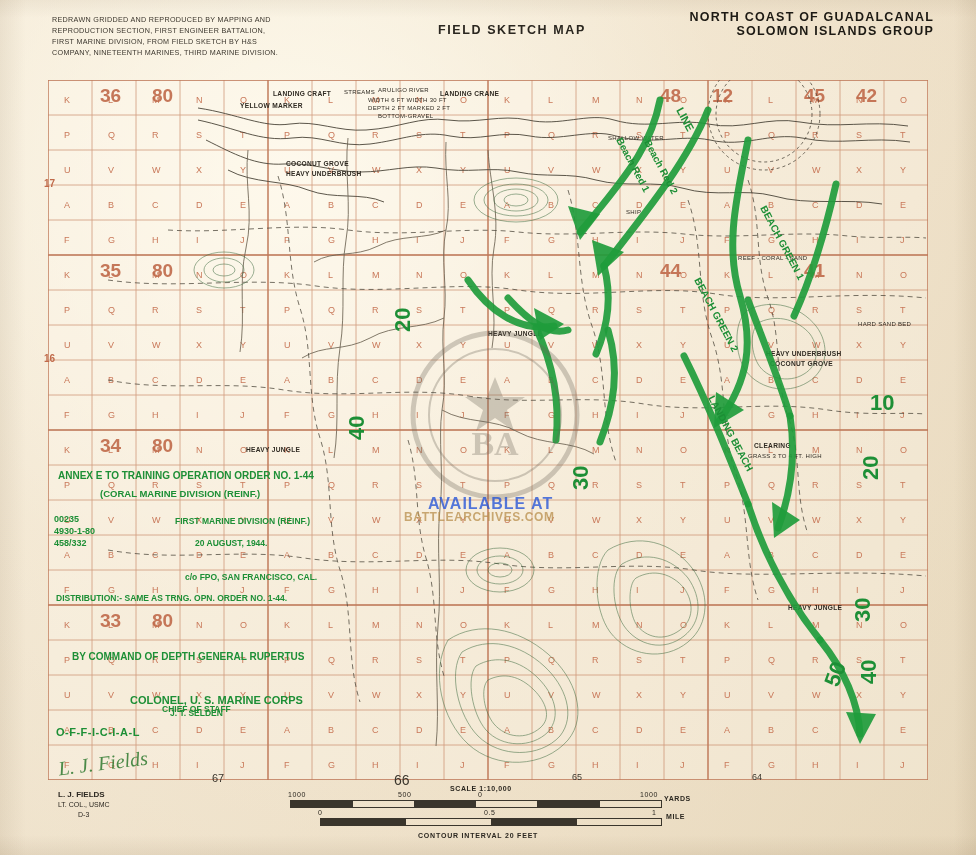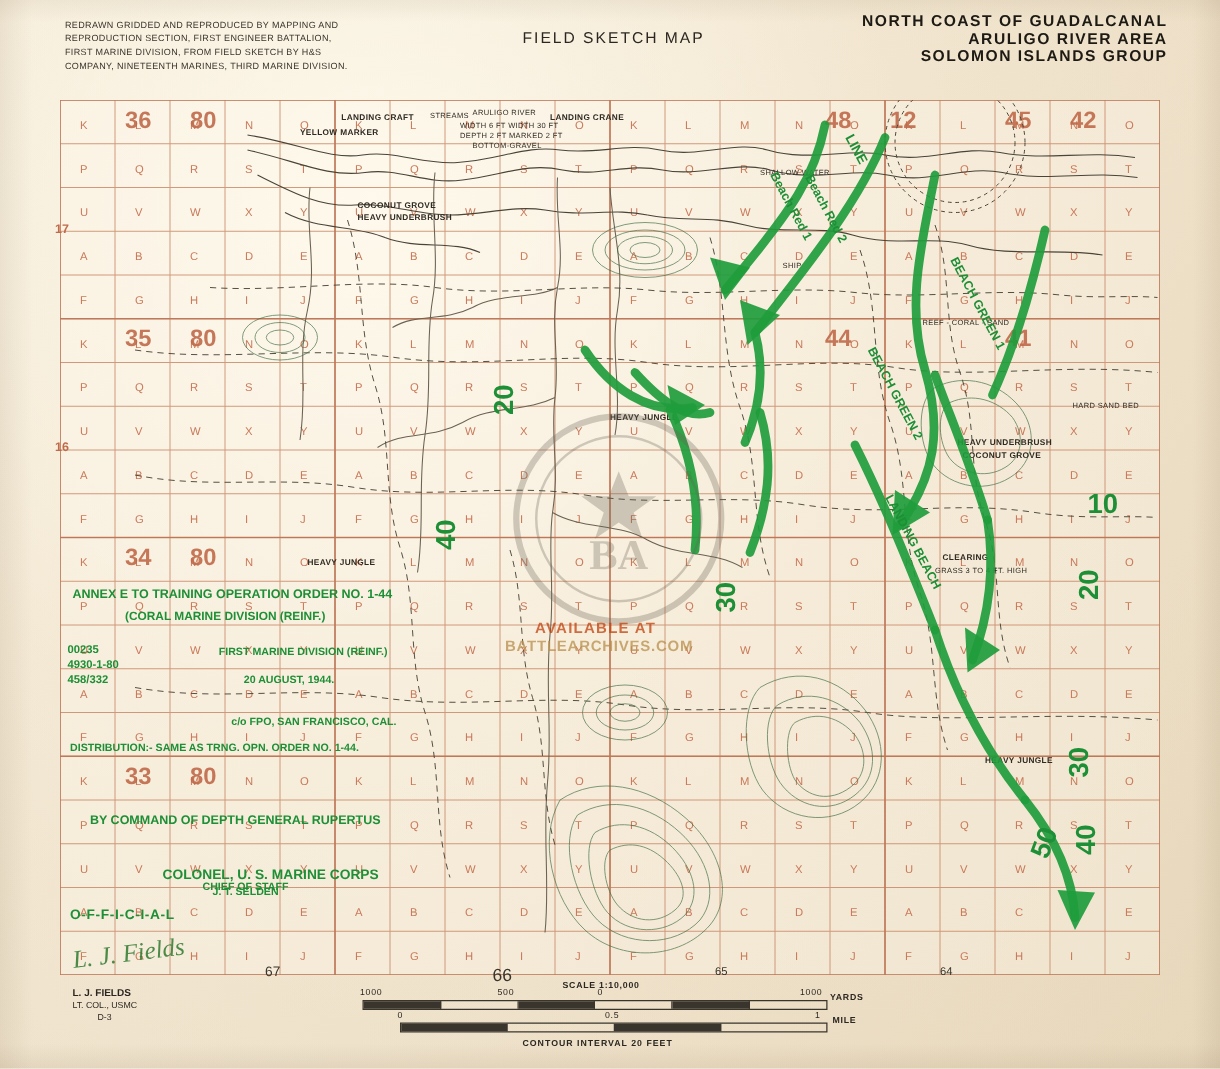--- a/index.html
+++ b/index.html
@@ -23,21 +23,21 @@
       linear-gradient(180deg, rgba(120,95,60,0.08) 0px, rgba(120,95,60,0) 18px),
       linear-gradient(0deg, rgba(120,95,60,0.10) 0px, rgba(120,95,60,0) 20px);
     pointer-events:none;
   }
   .hdr{position:absolute;color:#2f2b25;}
   .note{
     font-size:7.2px;line-height:11px;letter-spacing:.3px;color:#3a352c;
     font-family:"Liberation Sans",sans-serif;
   }
   .title-center{
-    font-size:12.5px;font-weight:normal;letter-spacing:1.6px;color:#2b2720;
+    font-size:12.5px;font-weight:bold;letter-spacing:1.6px;color:#2b2720;margin-left:20px;
   }
   .title-right div{
     font-size:12.5px;font-weight:bold;letter-spacing:1.2px;color:#1d1a14;text-align:right;
   }
   
   #mapbox{
     position:absolute;left:48px;top:80px;width:880px;height:700px;
     background:rgba(255,250,238,0.35);
   }
   svg{display:block;}
@@ -88,21 +88,20 @@
     <div>REDRAWN GRIDDED AND REPRODUCED BY MAPPING AND</div>
     <div>REPRODUCTION SECTION, FIRST ENGINEER BATTALION,</div>
     <div>FIRST MARINE DIVISION, FROM FIELD SKETCH BY H&amp;S</div>
     <div>COMPANY, NINETEENTH MARINES, THIRD MARINE DIVISION.</div>
   </div>
 
   <div class="hdr title-center" style="left:418px;top:23px;">FIELD SKETCH MAP</div>
 
   <div class="hdr title-right" style="right:42px;top:10px;">
     <div>NORTH COAST OF GUADALCANAL</div>
-    <div>ARULIGO RIVER AREA</div>
     <div>SOLOMON ISLANDS GROUP</div>
   </div>
 
   <div id="mapbox">
     <svg width="880" height="700" viewBox="0 0 880 700">
       <defs>
         <clipPath id="mapclip">
             <rect x="0" y="0" width="880" height="700"></rect>
           </clipPath>
       </defs>
@@ -717,21 +716,21 @@
   <div style="position:absolute;left:752px;top:772px;color:#3a352c;font-size:9px;">64</div>
 
   <div class="stampwrap">
     <svg width="200" height="240" viewBox="0 0 200 240">
       <circle cx="100" cy="110" r="82" fill="none" stroke="#6a6356" stroke-width="5"></circle>
       <circle cx="100" cy="110" r="66" fill="none" stroke="#6a6356" stroke-width="2"></circle>
       <polygon points="100,72 108,92 130,92 112,105 119,126 100,113 81,126 88,105 70,92 92,92" fill="#6a6356"></polygon>
       <text x="100" y="150" text-anchor="middle" font-family="Liberation Serif, serif" font-size="34" font-weight="bold" fill="#6a6356">BA</text>
     </svg>
   </div>
-  <div style="position:absolute;left:428px;top:495px;color:#c2410c;font-weight:bold;font-size:12px;letter-spacing:1px;opacity:.75;">AVAILABLE AT</div>
+  <div style="position:absolute;left:428px;top:495px;color:#1d4ed8;font-weight:bold;font-size:16px;letter-spacing:1px;opacity:.75;">AVAILABLE AT</div>
   <div style="position:absolute;left:404px;top:510px;color:#b98f4d;font-weight:bold;font-size:12px;letter-spacing:.6px;opacity:.75;">BATTLEARCHIVES.COM</div>
 
   <div class="annex" style="left:58px;top:470px;font-size:10px;">ANNEX E TO TRAINING OPERATION ORDER NO. 1-44</div>
   <div class="annex" style="left:100px;top:488px;font-size:9.5px;">(CORAL MARINE DIVISION (REINF.)</div>
 
   <div class="annex" style="left:54px;top:514px;font-size:9px;">00235</div>
   <div class="annex" style="left:54px;top:526px;font-size:9px;">4930-1-80</div>
   <div class="annex" style="left:54px;top:538px;font-size:9px;">458/332</div>
 
   <div class="annex" style="left:175px;top:516px;font-size:8.5px;">FIRST MARINE DIVISION (REINF.)</div>

